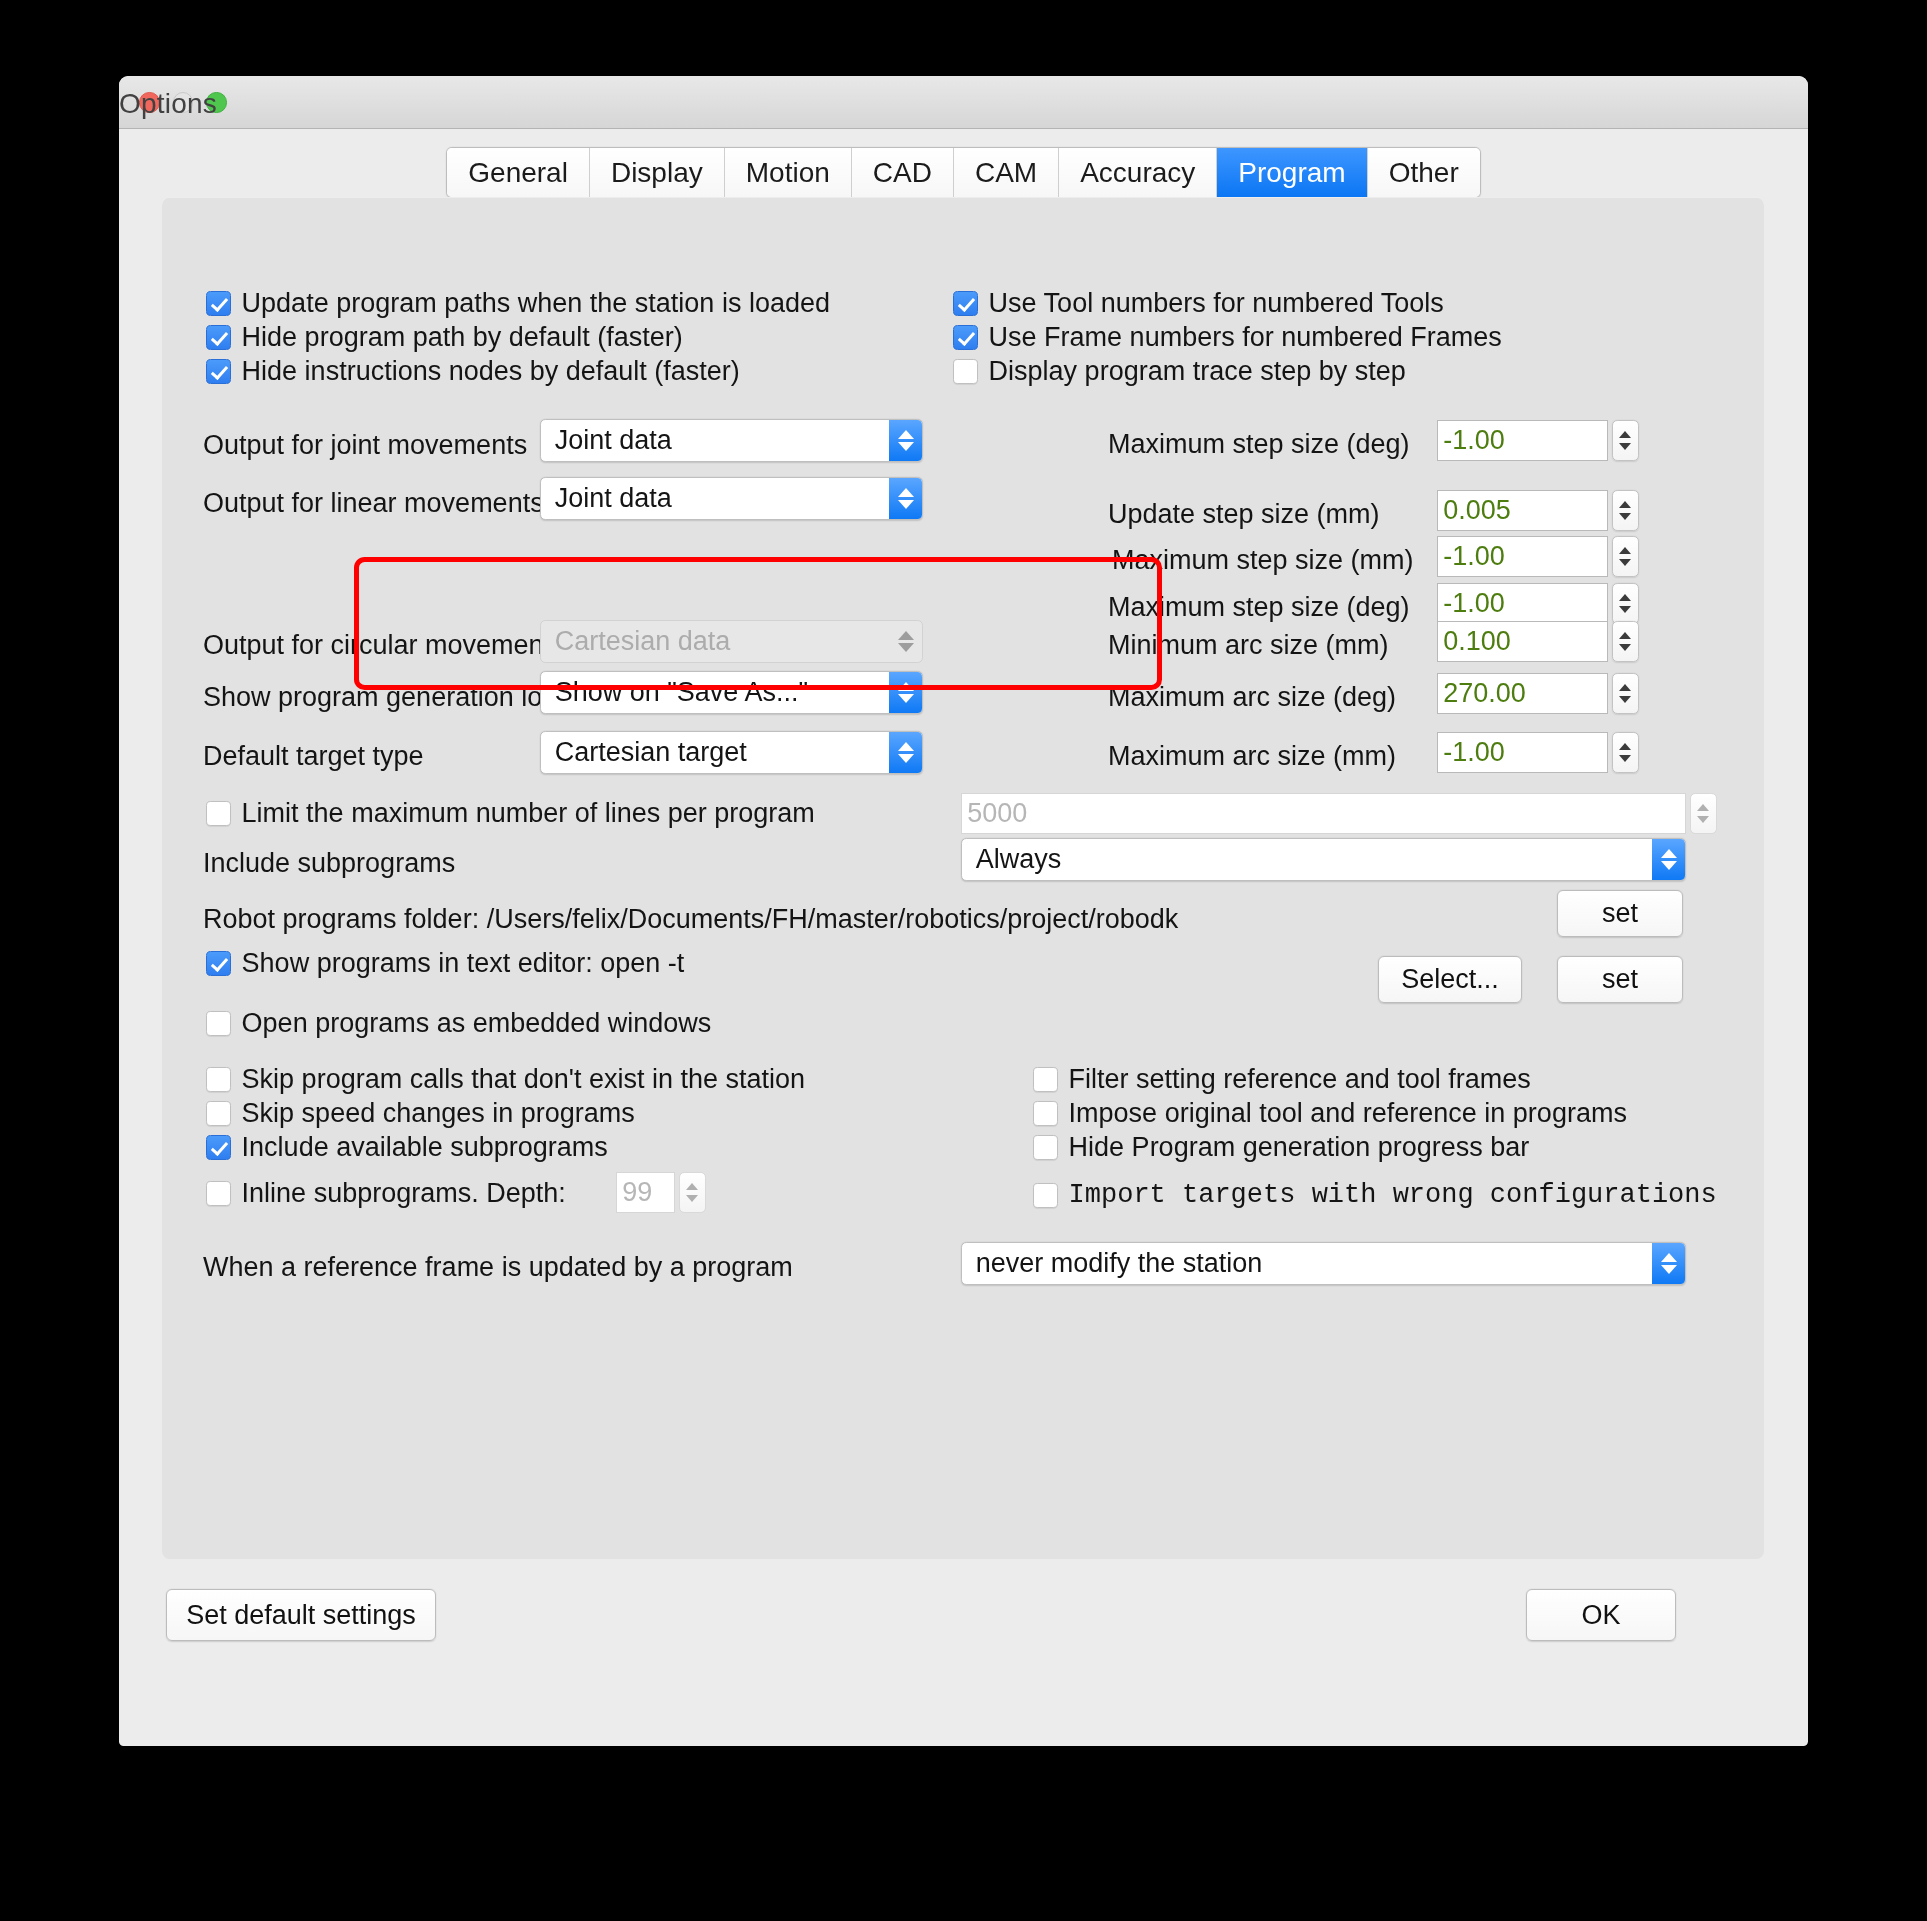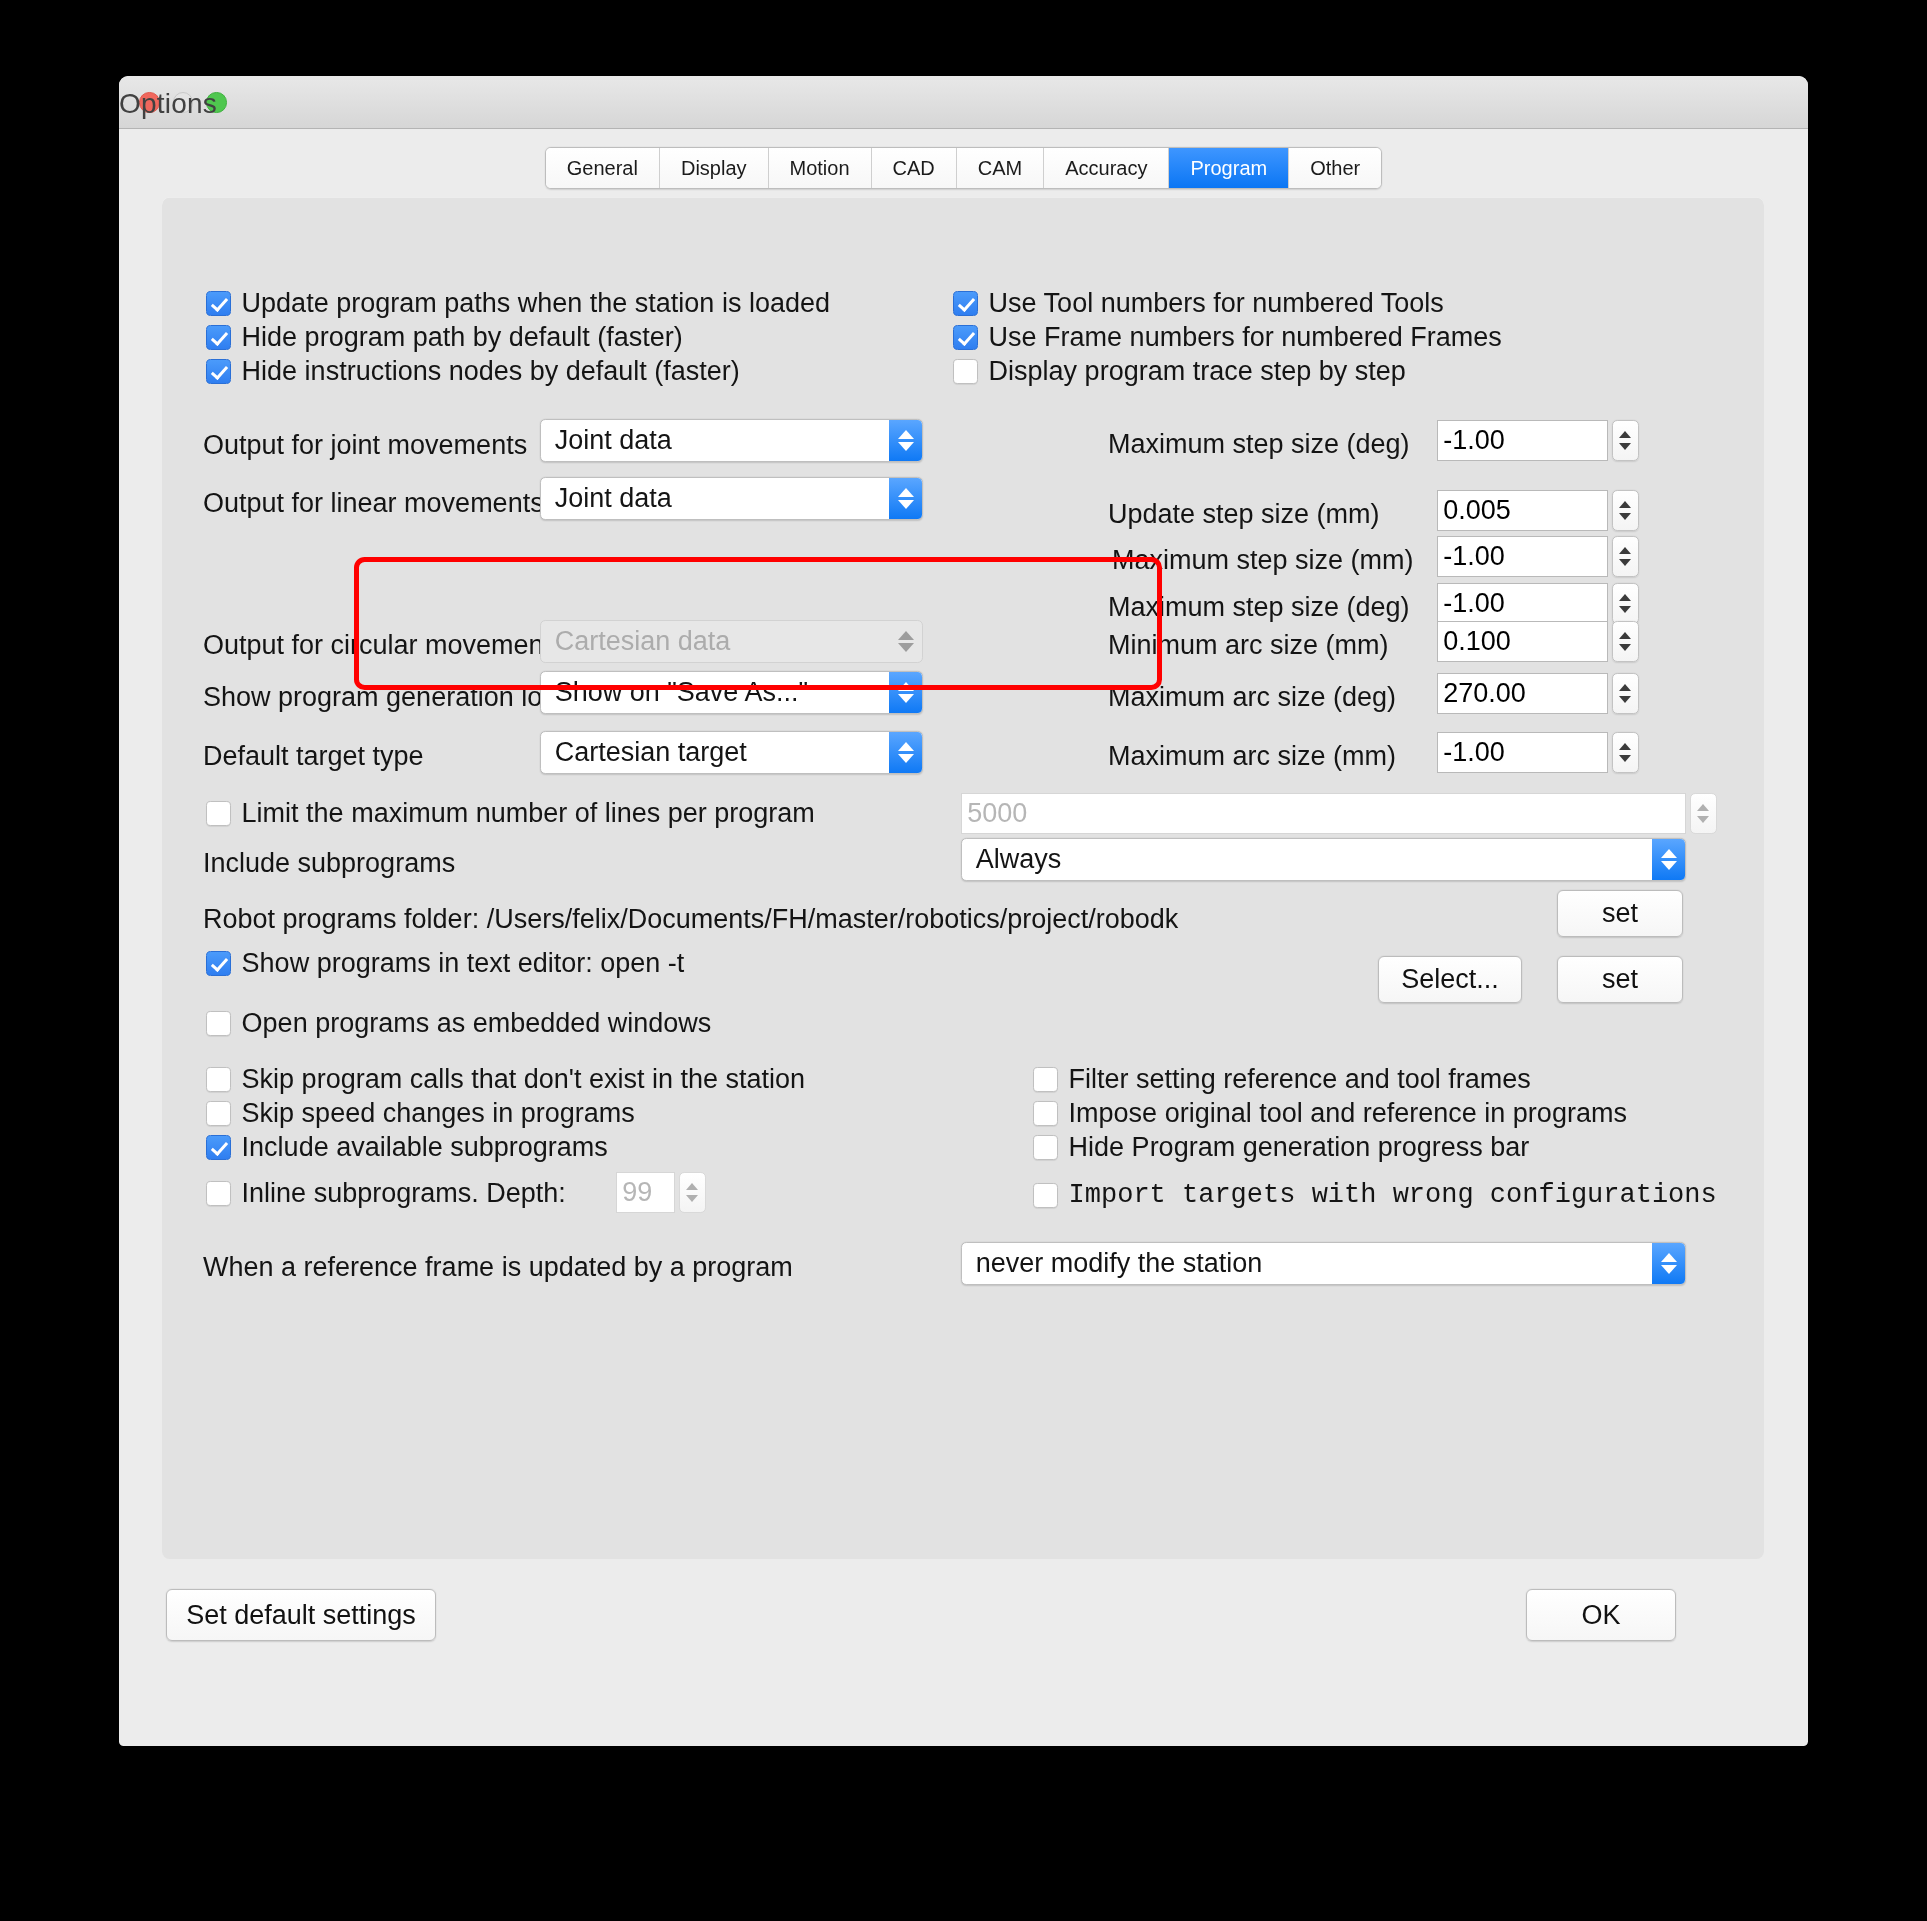--- a/index.html
+++ b/index.html
@@ -72,21 +72,21 @@
   .tabs {
     display: flex;
     border: 0.8px solid #bdbdbd;
     border-radius: 6px;
     overflow: hidden;
     box-shadow: 0 0.8px 1.5px rgba(0,0,0,.13);
     background: #fff;
   }
   .tab {
     padding: 7.6px 21px;
-    font-size: 20px;
+    font-size: 28px;
     color: #1b1b1b;
     background: linear-gradient(to bottom,#ffffff,#f7f7f7);
     border-right: 0.8px solid #cfcfcf;
     line-height: 1.22;
     white-space: nowrap;
     text-align: center;
   }
   .tab:last-child { border-right: none; }
   .tab.active {
     background: linear-gradient(to bottom,#3e96ff,#0b76f4);
@@ -187,21 +187,21 @@
   
   .spin { display: flex; align-items: center; }
   .spinfield {
     height: 41px;
     background: #fff;
     border: 0.8px solid #b9b9b9;
     box-sizing: border-box;
     display: flex;
     align-items: center;
     font-size: 27px;
-    color: #000000;
+    color: #4d7c0f;
     padding-left: 5.3px;
   }
   .spinfield.ph { color: #b6b6b6; }
   .spinbtns {
     width: 27px;
     height: 41px;
     margin-left: 3.8px;
     background: linear-gradient(to bottom,#ffffff,#f4f4f4);
     border: 0.8px solid #c3c3c3;
     border-radius: 5.3px;

